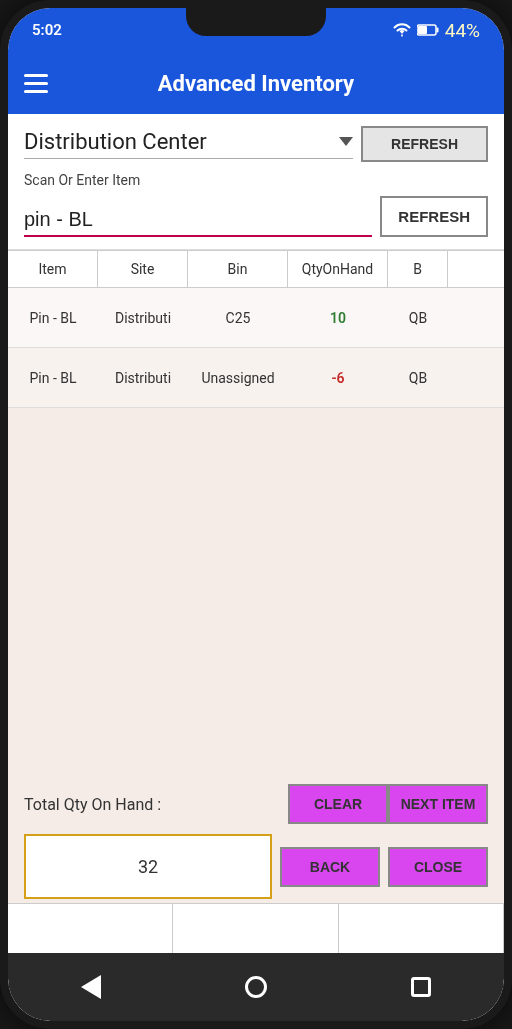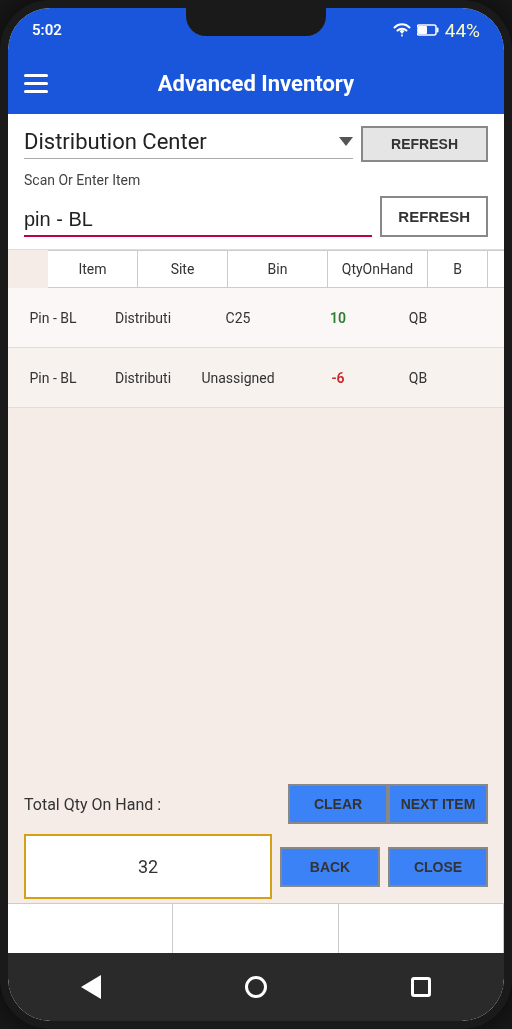--- a/index.html
+++ b/index.html
@@ -171,21 +171,20 @@
       overflow: hidden;
       display: flex;
       flex-direction: column;
     }
     .table-header {
       display: grid;
       grid-template-columns: 90px 90px 100px 100px 60px;
       background: white;
       border-bottom: 1px solid #ccc;
       border-top: 1px solid #ccc;
-      margin-left: 40px;
     }
     .table-header-cell {
       padding: 10px 8px;
       font-size: 14px;
       color: #333;
       border-right: 1px solid #ccc;
       text-align: center;
     }
     .table-body {
       flex: 1;
@@ -227,21 +226,21 @@
       font-size: 16px;
       color: #333;
     }
     .btn-row-1 {
       display: flex;
       justify-content: flex-end;
       gap: 0;
       padding: 0 16px;
     }
     .action-btn {
-      background: #3b82f6;
+      background: #d946ef;
       border: 2px solid #888;
       padding: 10px 0;
       font-size: 14px;
       font-weight: 700;
       cursor: pointer;
       color: #333;
       width: 100px;
       text-align: center;
     }
     .qty-box {

